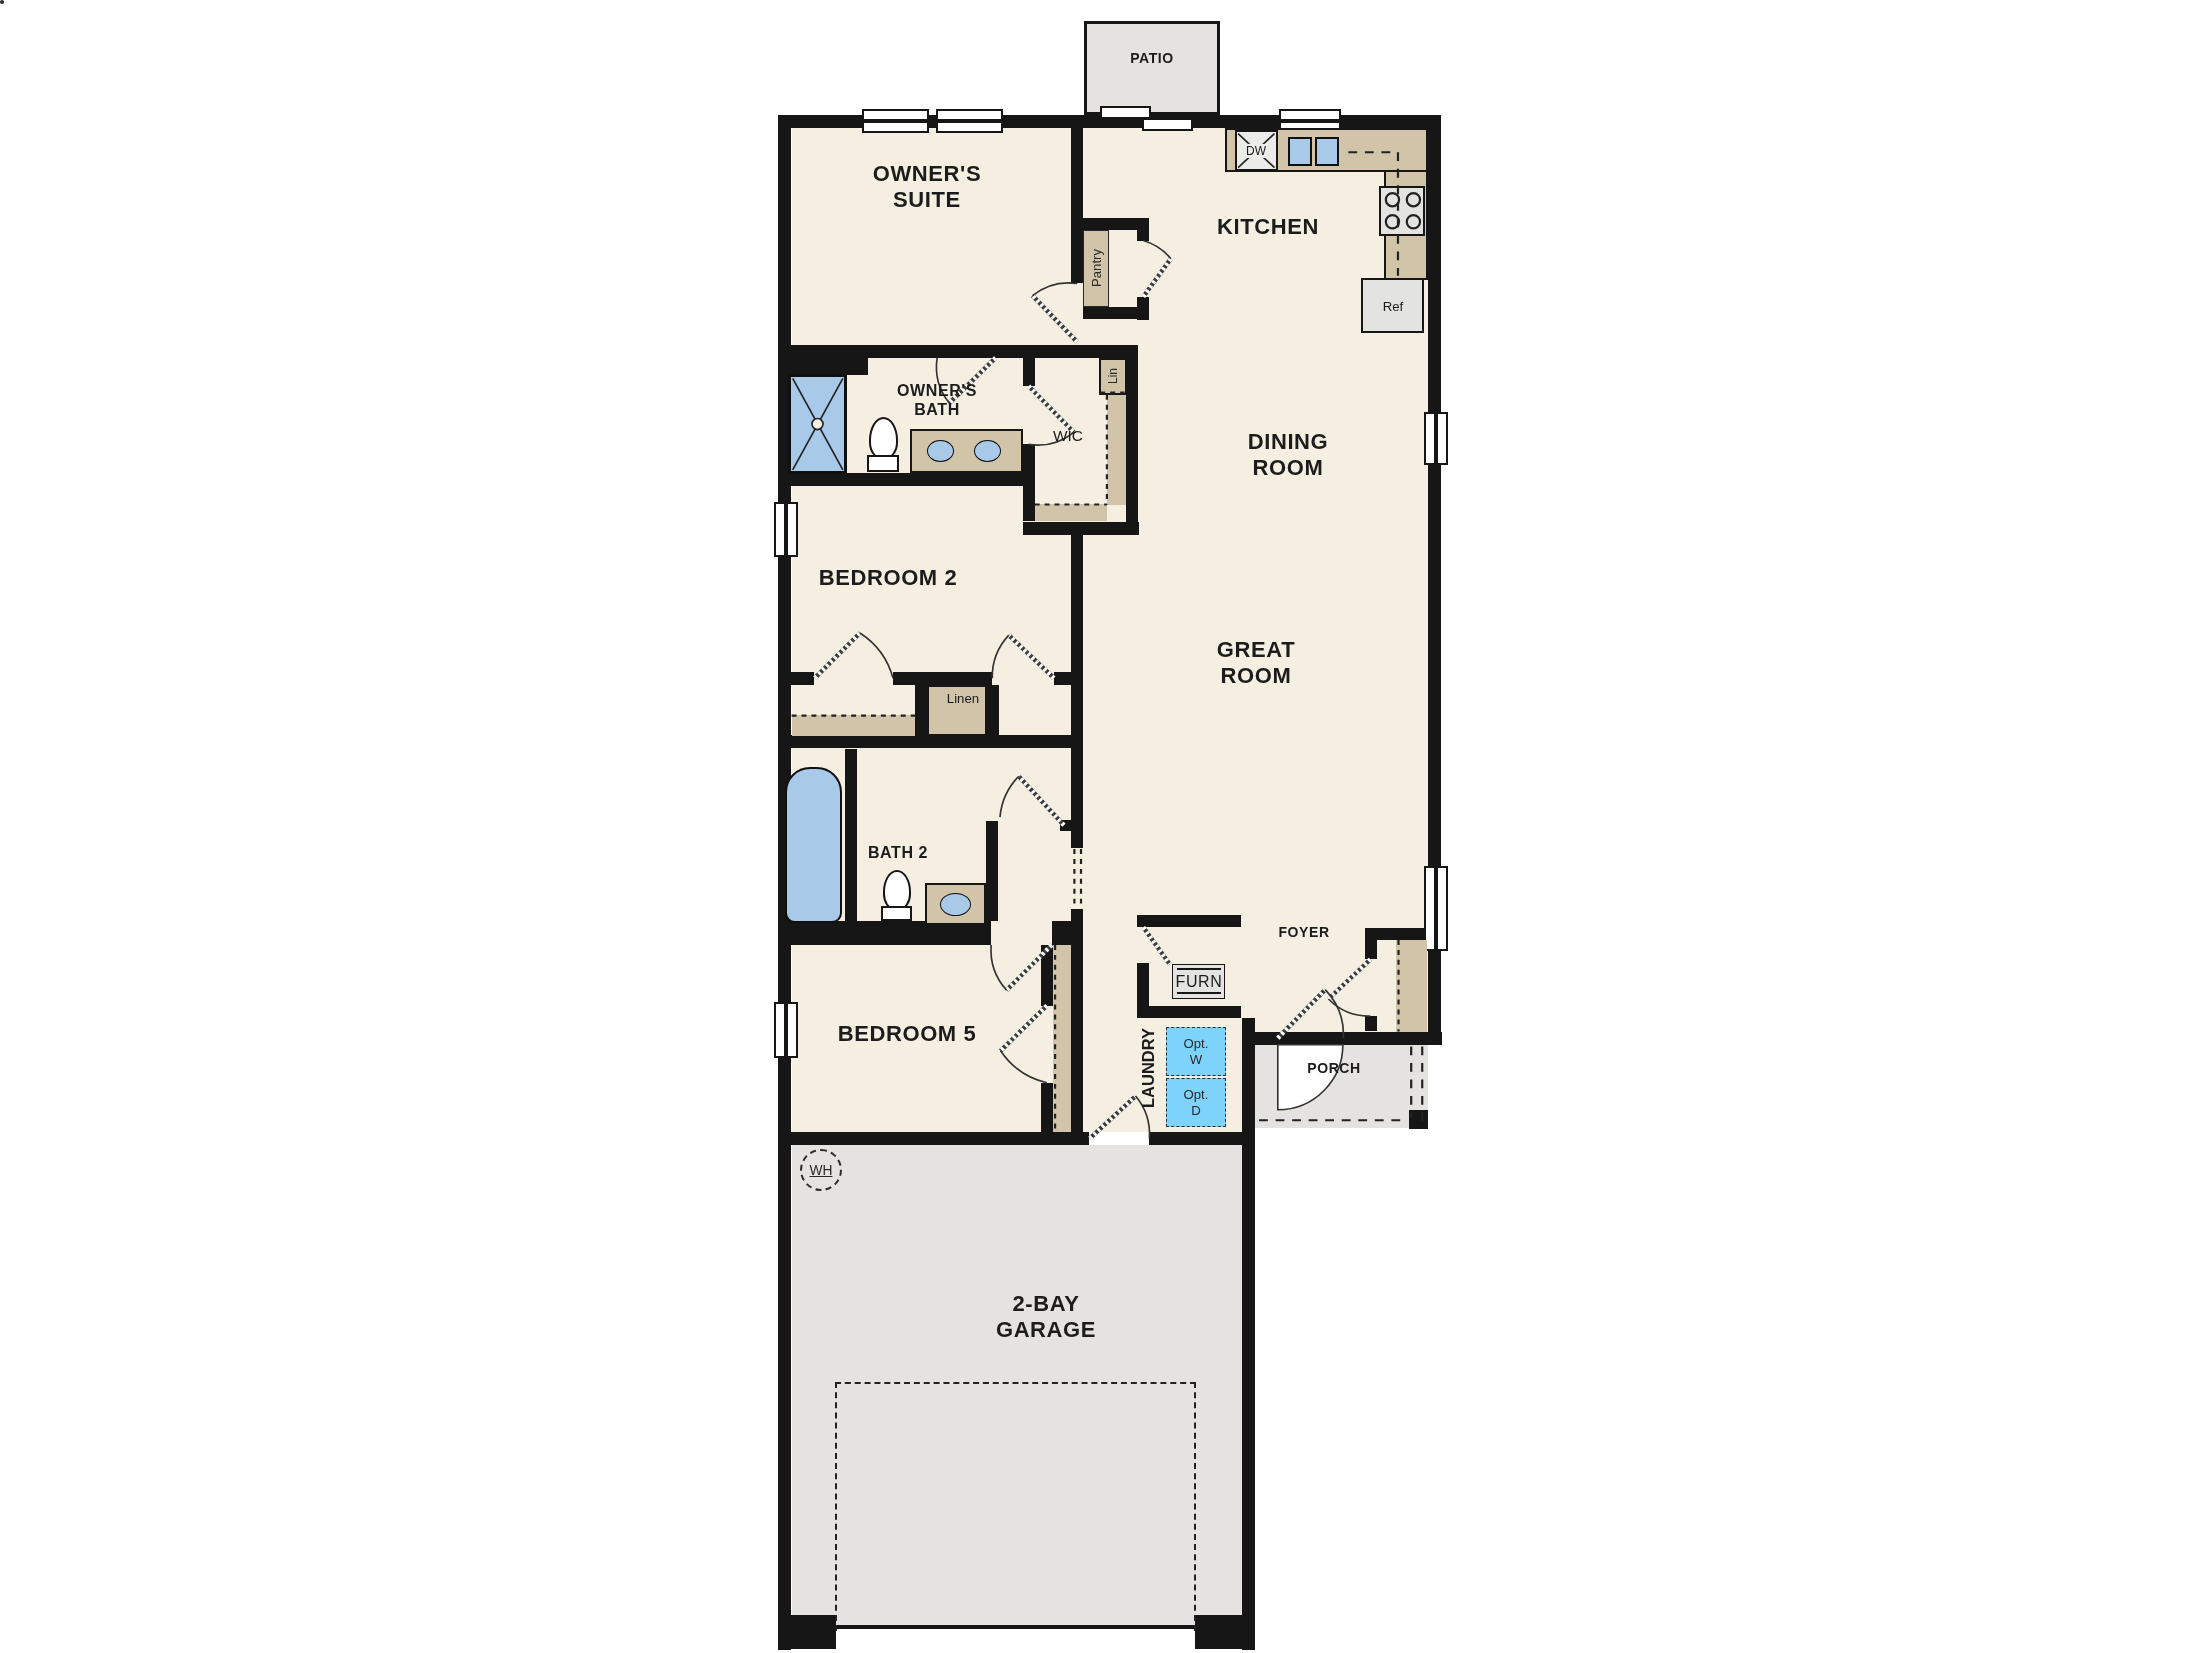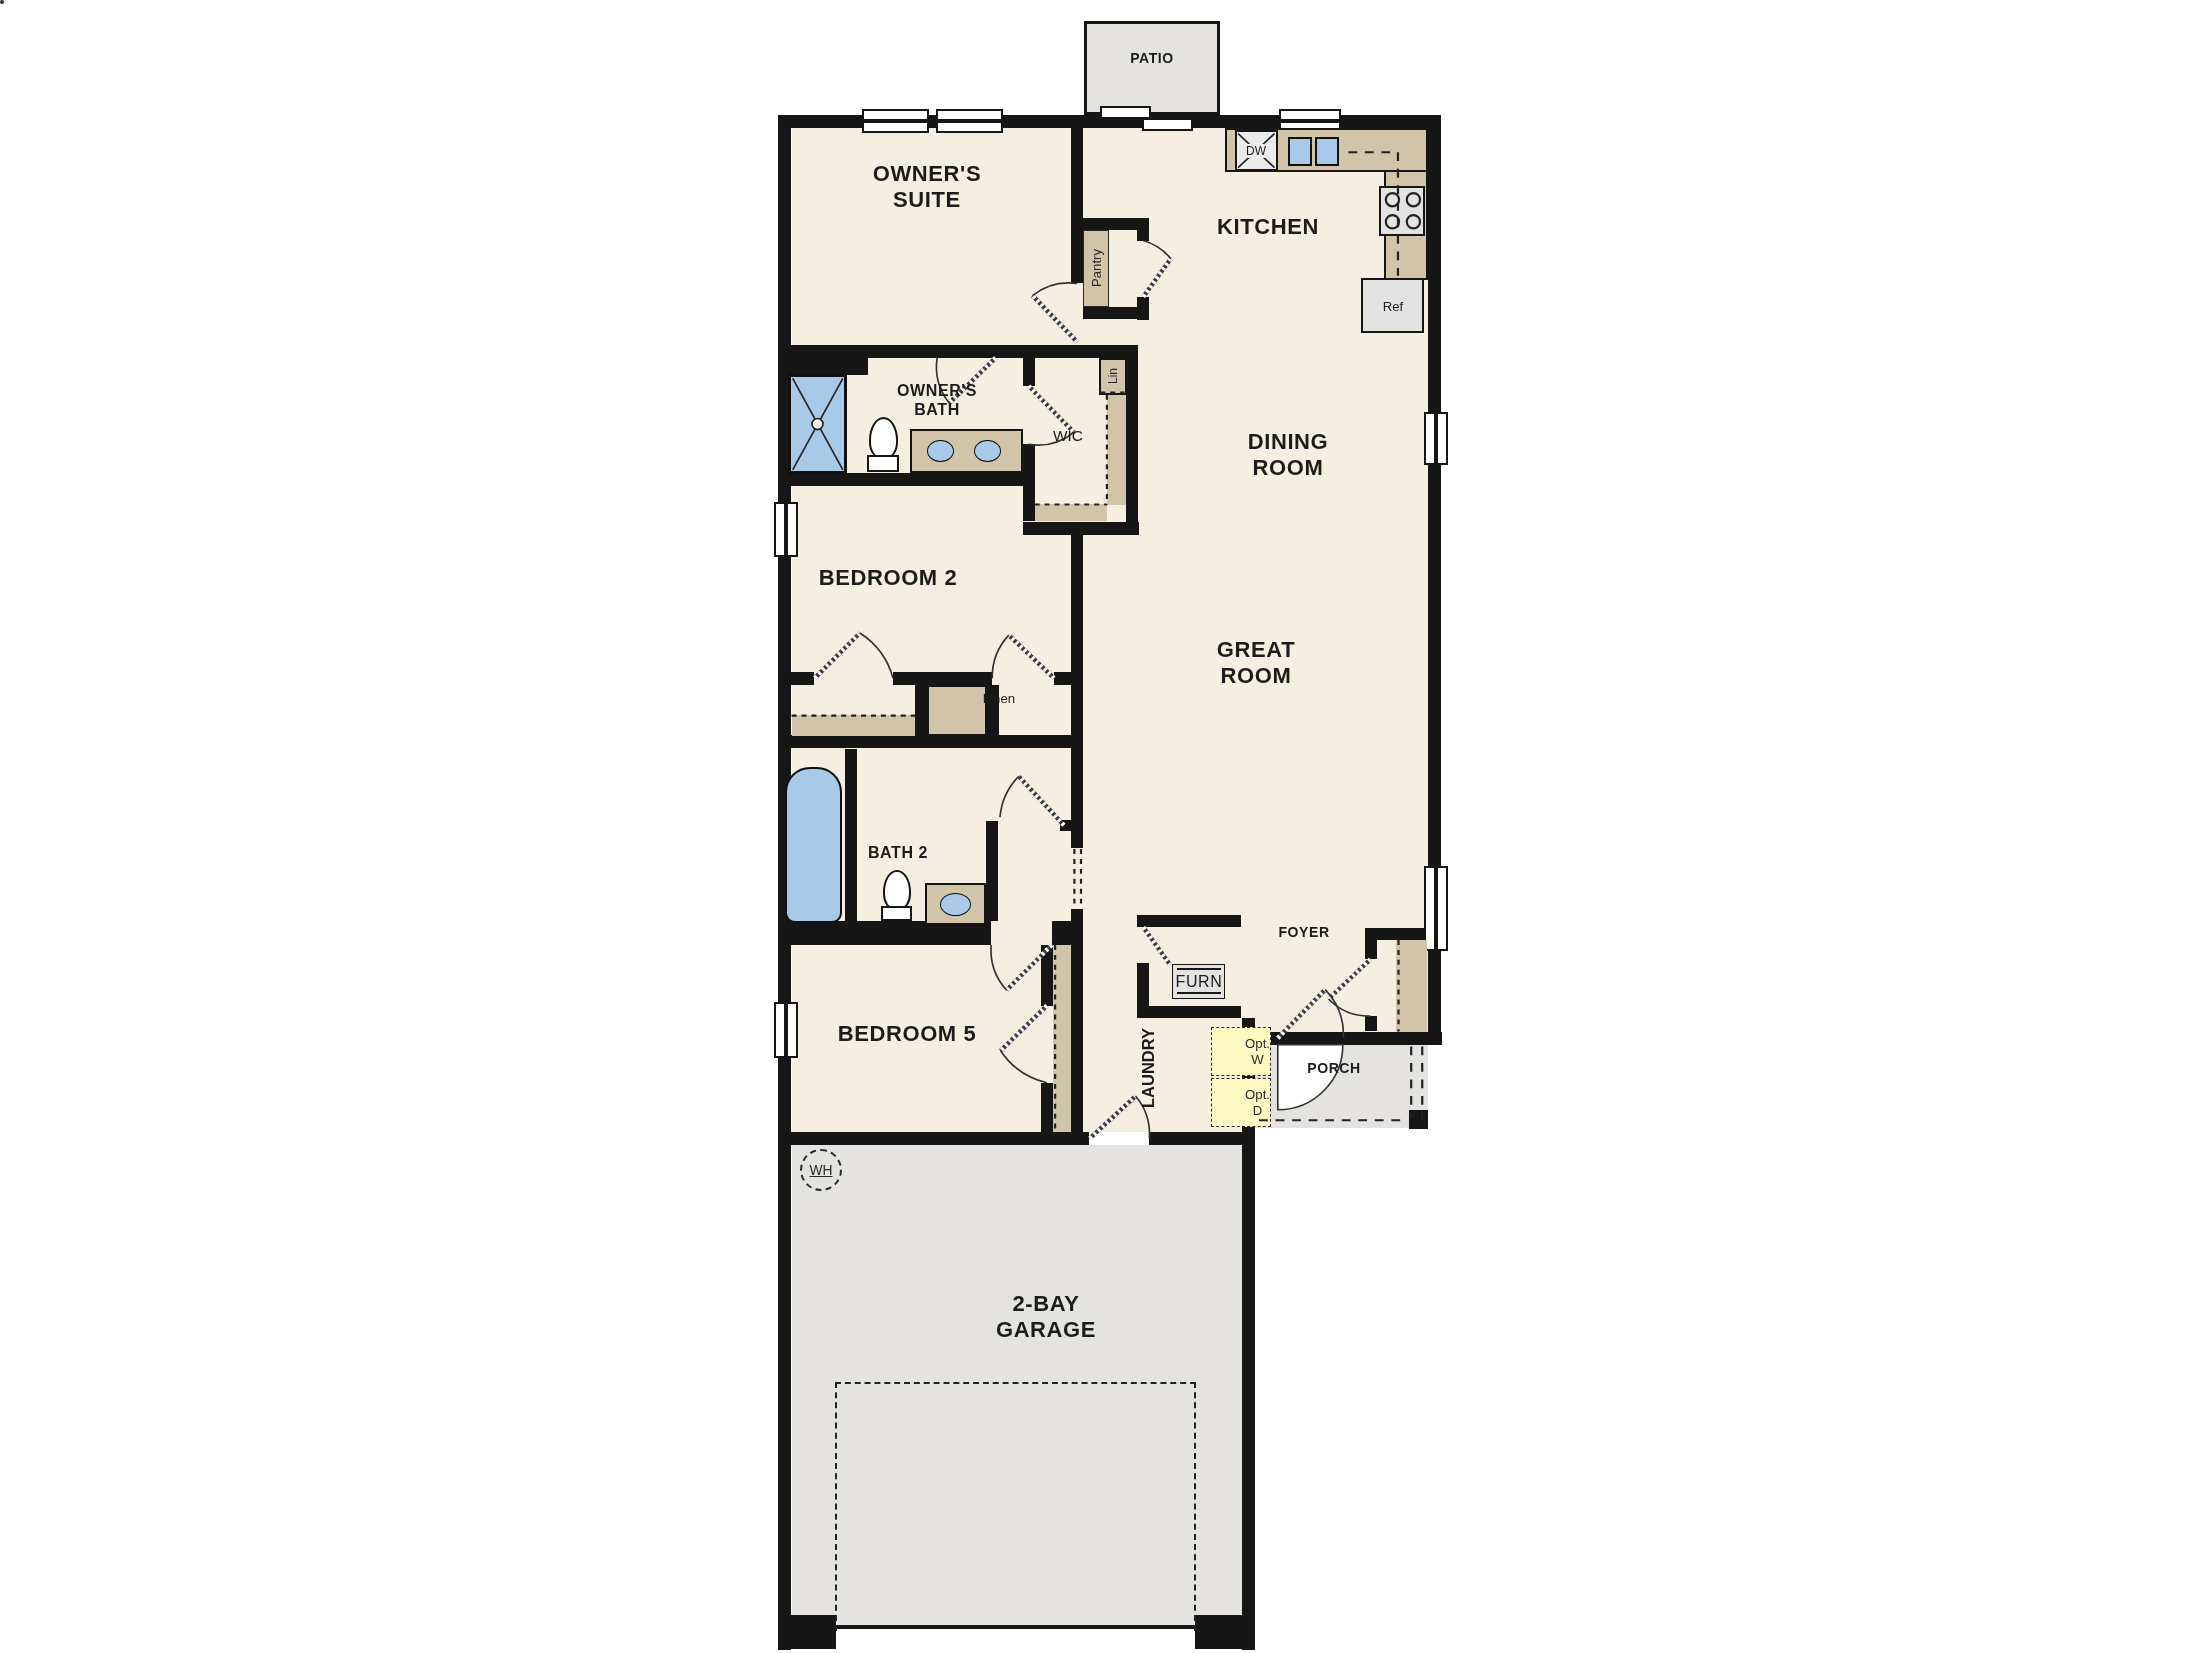--- a/index.html
+++ b/index.html
@@ -13,21 +13,21 @@
   .appl{position:absolute;background:#e3e3e1;border:2.2px solid #161616;box-sizing:border-box;}
   .blue{position:absolute;background:#a9c9e9;border:2.2px solid #101010;box-sizing:border-box;}
   .win-h{position:absolute;border:2.2px solid #161616;box-sizing:border-box;background:linear-gradient(#fff 40%,#161616 40%,#161616 60%,#fff 60%);}
   .win-v{position:absolute;border:2.2px solid #161616;box-sizing:border-box;background:linear-gradient(90deg,#fff 40%,#161616 40%,#161616 60%,#fff 60%);}
   .label{position:absolute;transform:translate(-50%,-50%);color:#1c1c1c;font-weight:bold;letter-spacing:0.6px;text-align:center;white-space:pre-line;line-height:1.18;}
   .big{font-size:22px;}
   .med{font-size:14px;}
   .small{font-size:16px;}
   .tiny{font-size:13.2px;font-weight:normal;letter-spacing:0;}
   .vtext{position:absolute;transform:translate(-50%,-50%) rotate(180deg);writing-mode:vertical-rl;text-align:center;color:#2a2a2a;white-space:pre-line;}
-  .dashedbox{position:absolute;background:#fef9c3;border:1.7px dashed #2a2a2a;box-sizing:border-box;color:#2a2a2a;display:flex;align-items:center;justify-content:flex-end;text-align:center;font-size:13.2px;white-space:pre-line;line-height:1.2;margin-left:45px;}
+  .dashedbox{position:absolute;background:#7dd3fc;border:1.7px dashed #2a2a2a;box-sizing:border-box;color:#2a2a2a;display:flex;align-items:center;justify-content:center;text-align:center;font-size:13.2px;white-space:pre-line;line-height:1.2;}
   .wh{position:absolute;border:2.2px dashed #2a2a2a;border-radius:50%;background:#e4e3e0;box-sizing:border-box;display:flex;align-items:center;justify-content:center;font-size:13.8px;color:#2a2a2a;}
   .gdoor{position:absolute;border:2.2px dashed #222;border-bottom:none;box-sizing:border-box;}
   svg{position:absolute;left:0;top:0;}
   .arc{fill:none;stroke:#333;stroke-width:3px;}
   .leaf-b{fill:none;stroke:#3c3c3c;stroke-width:8px;}
   .leaf-w{fill:none;stroke:#ffffff;stroke-width:8px;stroke-dasharray:5 5;}
   .dash{fill:none;stroke:#222;stroke-width:4px;stroke-dasharray:16 14;}
   .dash-fine{fill:none;stroke:#222;stroke-width:4px;stroke-dasharray:9 9;}
   .thin{fill:none;stroke:#222;stroke-width:3px;}
 </style>
@@ -231,21 +231,21 @@
 ROOM</div>
 <div class="label med" style="left:1304px;top:932px;">FOYER</div>
 <div class="label big" style="left:907px;top:1034px;">BEDROOM 5</div>
 <div class="label med" style="left:1334px;top:1068px;">PORCH</div>
 <div class="label big" style="left:1018px;top:1317px;margin-left:28px;">2-BAY
 GARAGE</div>
 
 <div class="vtext" style="left:1096px;top:268px;font-size:13.2px;">Pantry</div>
 <div class="vtext" style="left:1113px;top:376px;font-size:12px;">Lin</div>
 <div class="vtext" style="left:1148px;top:1068px;font-size:16.5px;font-weight:bold;color:#1c1c1c;">LAUNDRY</div>
-<div class="label tiny" style="left:963px;top:699px;margin-left:36px;">Linen</div>
+<div class="label tiny" style="left:963px;top:699px;">Linen</div>
 <div class="label tiny" style="left:1256px;top:151px;font-size:12px;background:#ebebe9;padding:0 1.1px;">DW</div>
 <div class="label tiny" style="left:1393px;top:307px;">Ref</div>
 <div class="label tiny" style="left:1199px;top:982px;font-size:16px;letter-spacing:0.6px;">FURN</div>
 
 <div class="wh" style="left:800px;top:1149px;width:42px;height:42px;text-decoration:underline;">
   <span>WH</span>
 </div>
 
 
 </body></html>

